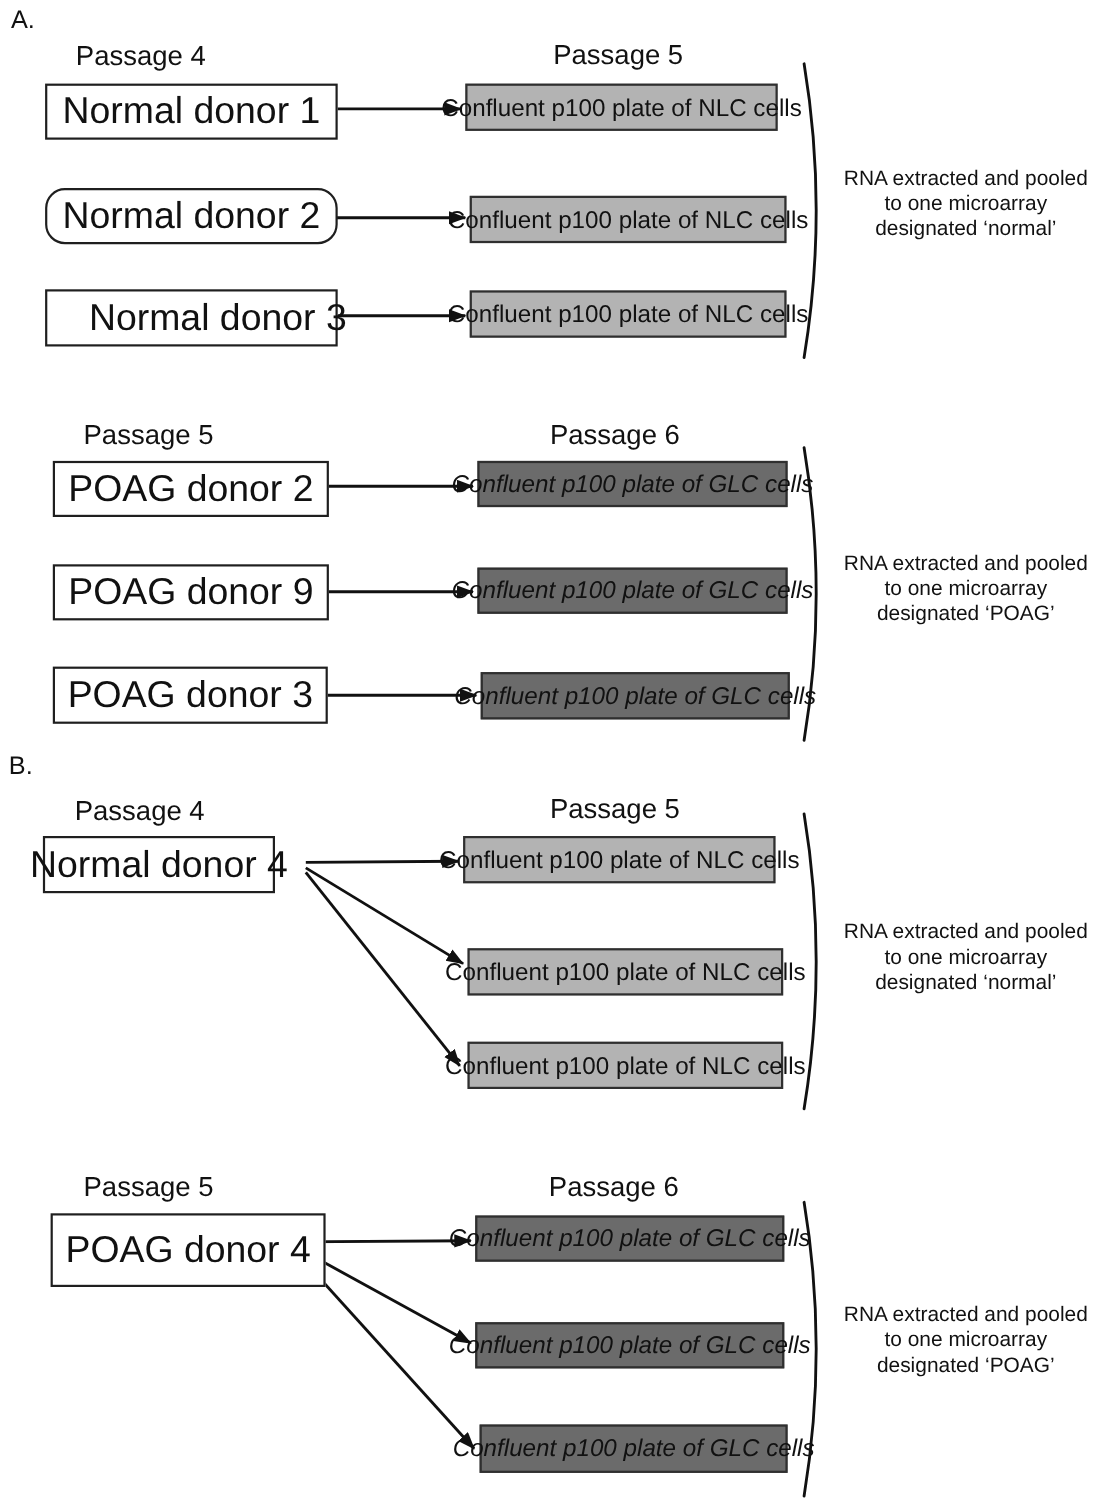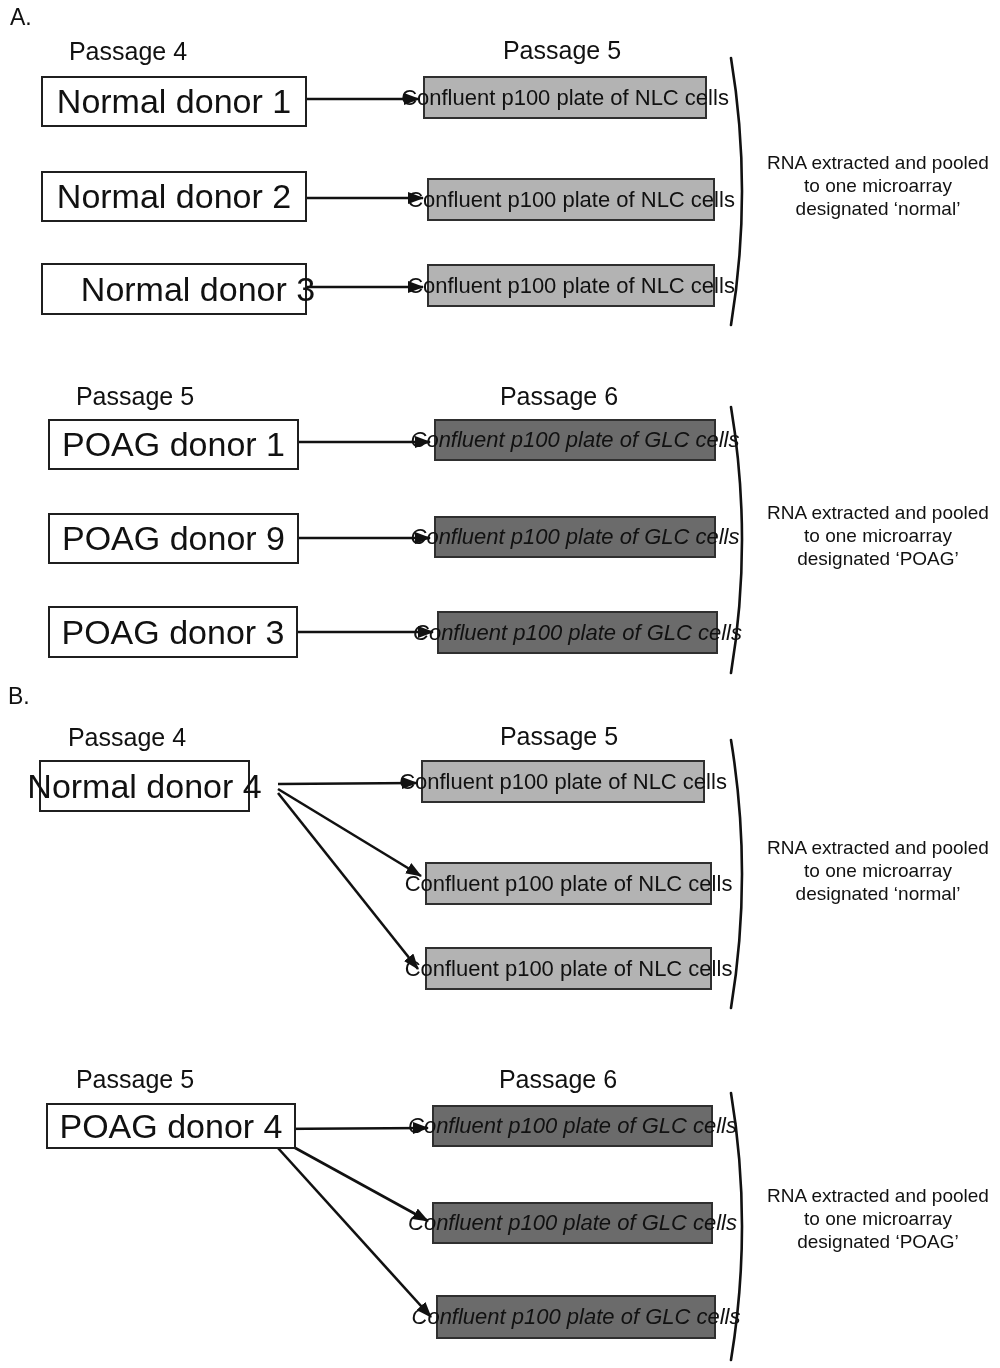--- a/index.html
+++ b/index.html
@@ -97,35 +97,35 @@
     <path class="stroke" d="M731 740 Q753 874 731 1008" stroke-linecap="round"></path>
     <path class="stroke" d="M731 1093 Q753 1226 731 1360" stroke-linecap="round"></path>
   </svg>
 
   <div class="abs panel-label" style="left:10px; top:4px;">A.</div>
 
   <div class="abs passage-header" style="left:48px; top:40px;">Passage 4</div>
   <div class="abs passage-header" style="left:482px; top:39px;">Passage 5</div>
 
   <div class="abs donor-box" style="left:12px; top:76px; width:266px; height:51px;">Normal donor 1</div>
-  <div class="abs donor-box" style="left:12px; top:171px; width:266px; height:51px;">Normal donor 2</div>
+  <div class="abs donor-box" style="left:12px; top:171px; width:266px; height:51px;border-radius:18px;">Normal donor 2</div>
   <div class="abs donor-box" style="left:12px; top:263px; width:266px; height:52px;padding-left:48px;">Normal donor 3</div>
 
   <div class="abs plate-box plate-nlc" style="left:423px; top:76px; width:284px; height:43px;">Confluent p100 plate of NLC cells</div>
   <div class="abs plate-box plate-nlc" style="left:427px; top:178px; width:288px; height:43px;">Confluent p100 plate of NLC cells</div>
   <div class="abs plate-box plate-nlc" style="left:427px; top:264px; width:288px; height:43px;">Confluent p100 plate of NLC cells</div>
 
   <div class="abs note" style="left:746px; top:151px;">RNA extracted and pooled
 to one microarray
 designated ‘normal’</div>
 
   <div class="abs passage-header" style="left:55px; top:385px;">Passage 5</div>
   <div class="abs passage-header" style="left:479px; top:385px;">Passage 6</div>
 
-  <div class="abs donor-box" style="left:19px; top:419px; width:251px; height:51px;">POAG donor 1</div>
+  <div class="abs donor-box" style="left:19px; top:419px; width:251px; height:51px;">POAG donor 2</div>
   <div class="abs donor-box" style="left:19px; top:513px; width:251px; height:51px;">POAG donor 9</div>
   <div class="abs donor-box" style="left:19px; top:606px; width:250px; height:52px;">POAG donor 3</div>
 
   <div class="abs plate-box plate-glc" style="left:434px; top:419px; width:282px; height:42px;">Confluent p100 plate of GLC cells</div>
   <div class="abs plate-box plate-glc" style="left:434px; top:516px; width:282px; height:42px;">Confluent p100 plate of GLC cells</div>
   <div class="abs plate-box plate-glc" style="left:437px; top:611px; width:281px; height:43px;">Confluent p100 plate of GLC cells</div>
 
   <div class="abs note" style="left:746px; top:501px;">RNA extracted and pooled
 to one microarray
 designated ‘POAG’</div>
@@ -141,21 +141,21 @@
   <div class="abs plate-box plate-nlc" style="left:425px; top:862px; width:287px; height:43px;">Confluent p100 plate of NLC cells</div>
   <div class="abs plate-box plate-nlc" style="left:425px; top:947px; width:287px; height:43px;">Confluent p100 plate of NLC cells</div>
 
   <div class="abs note" style="left:746px; top:836px;">RNA extracted and pooled
 to one microarray
 designated ‘normal’</div>
 
   <div class="abs passage-header" style="left:55px; top:1068px;">Passage 5</div>
   <div class="abs passage-header" style="left:478px; top:1068px;">Passage 6</div>
 
-  <div class="abs donor-box" style="left:17px; top:1103px; width:250px; height:46px;">POAG donor 4</div>
+  <div class="abs donor-box" style="left:17px; top:1103px; width:250px; height:67px;">POAG donor 4</div>
 
   <div class="abs plate-box plate-glc" style="left:432px; top:1105px; width:281px; height:42px;">Confluent p100 plate of GLC cells</div>
   <div class="abs plate-box plate-glc" style="left:432px; top:1202px; width:281px; height:42px;">Confluent p100 plate of GLC cells</div>
   <div class="abs plate-box plate-glc" style="left:436px; top:1295px; width:280px; height:44px;">Confluent p100 plate of GLC cells</div>
 
   <div class="abs note" style="left:746px; top:1184px;">RNA extracted and pooled
 to one microarray
 designated ‘POAG’</div>
 
 </div>

